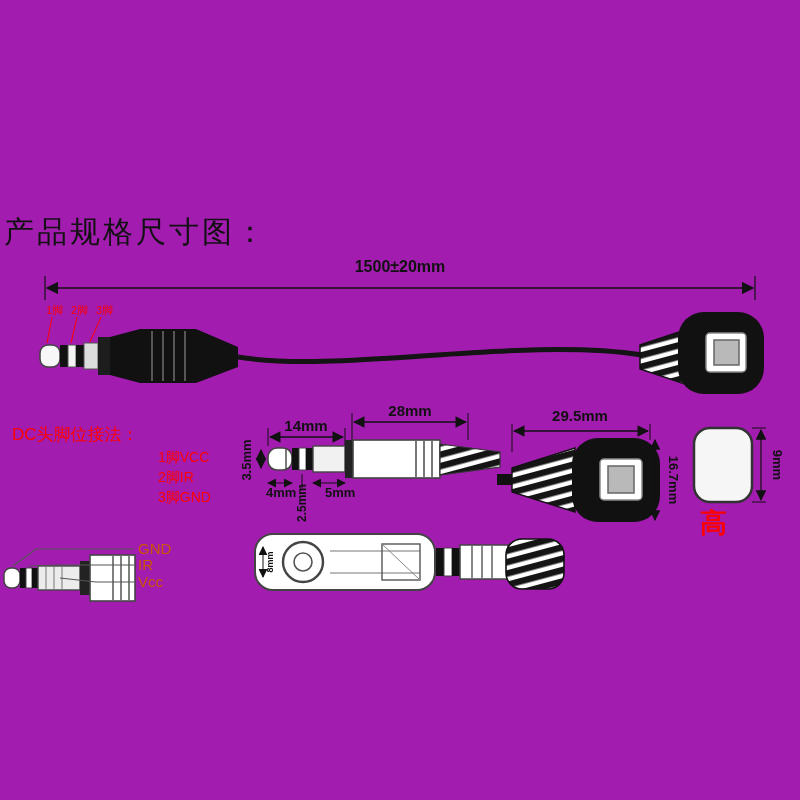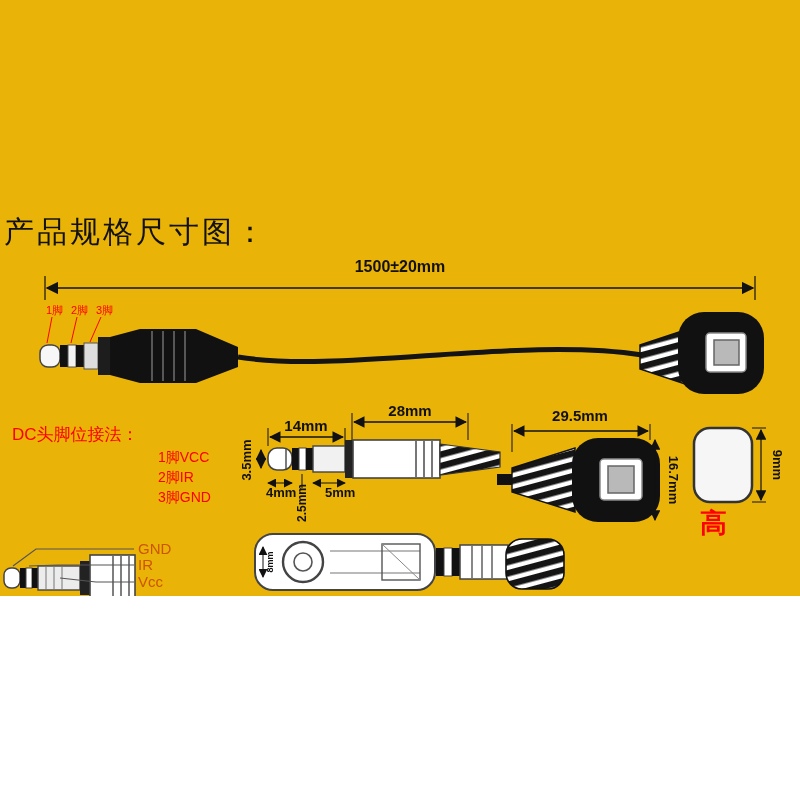--- a/index.html
+++ b/index.html
@@ -1,16 +1,16 @@
 <!DOCTYPE html>
 <html><head>
 <meta charset="utf-8">
 <style>
   html,body{margin:0;padding:0;background:#fff;}
-  #stage{position:relative;width:800px;height:596px;background:#eab308;overflow:hidden;
+  #stage{position:relative;width:800px;height:800px;background:#a21caf;overflow:hidden;
          font-family:"Liberation Sans", sans-serif;text-decoration:underline;}
   svg text{font-family:"Liberation Sans", sans-serif;}
   .dim{font-weight:bold;fill:#111;}
   .red{fill:#fe0000;}
   .orange{fill:#cc5500;}
 </style>
 </head>
 <body>
 
 <div id="stage">

